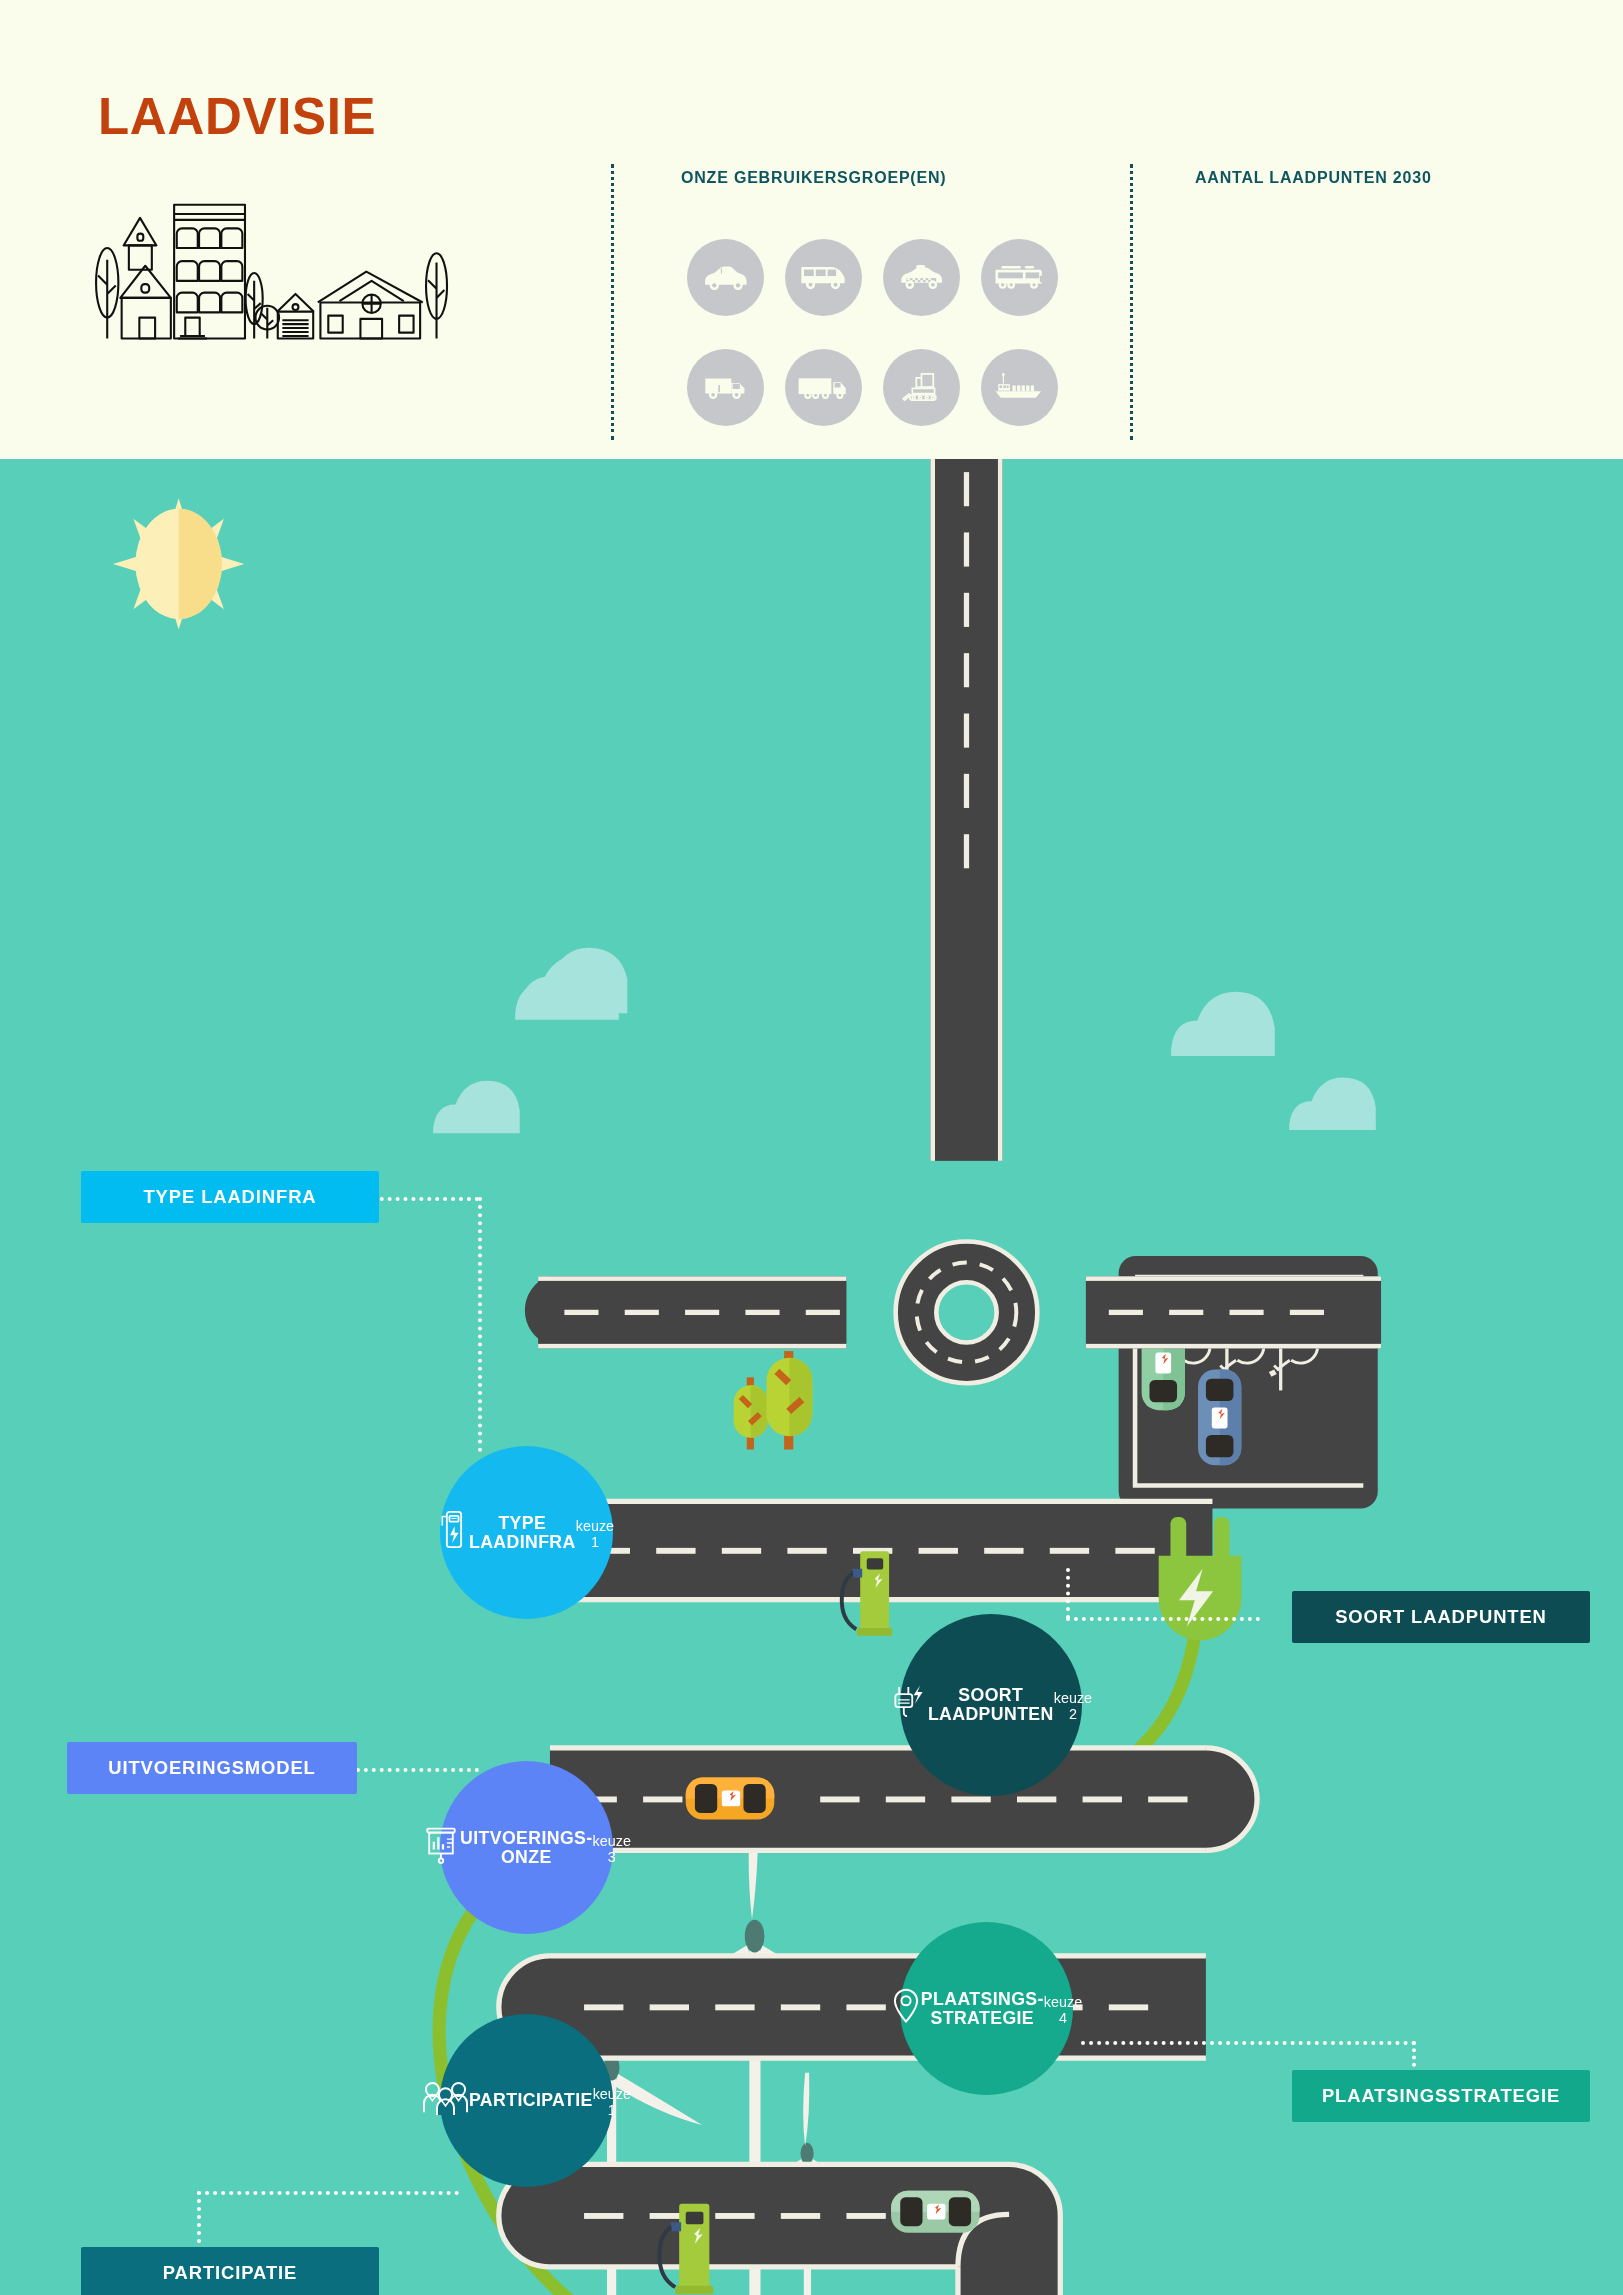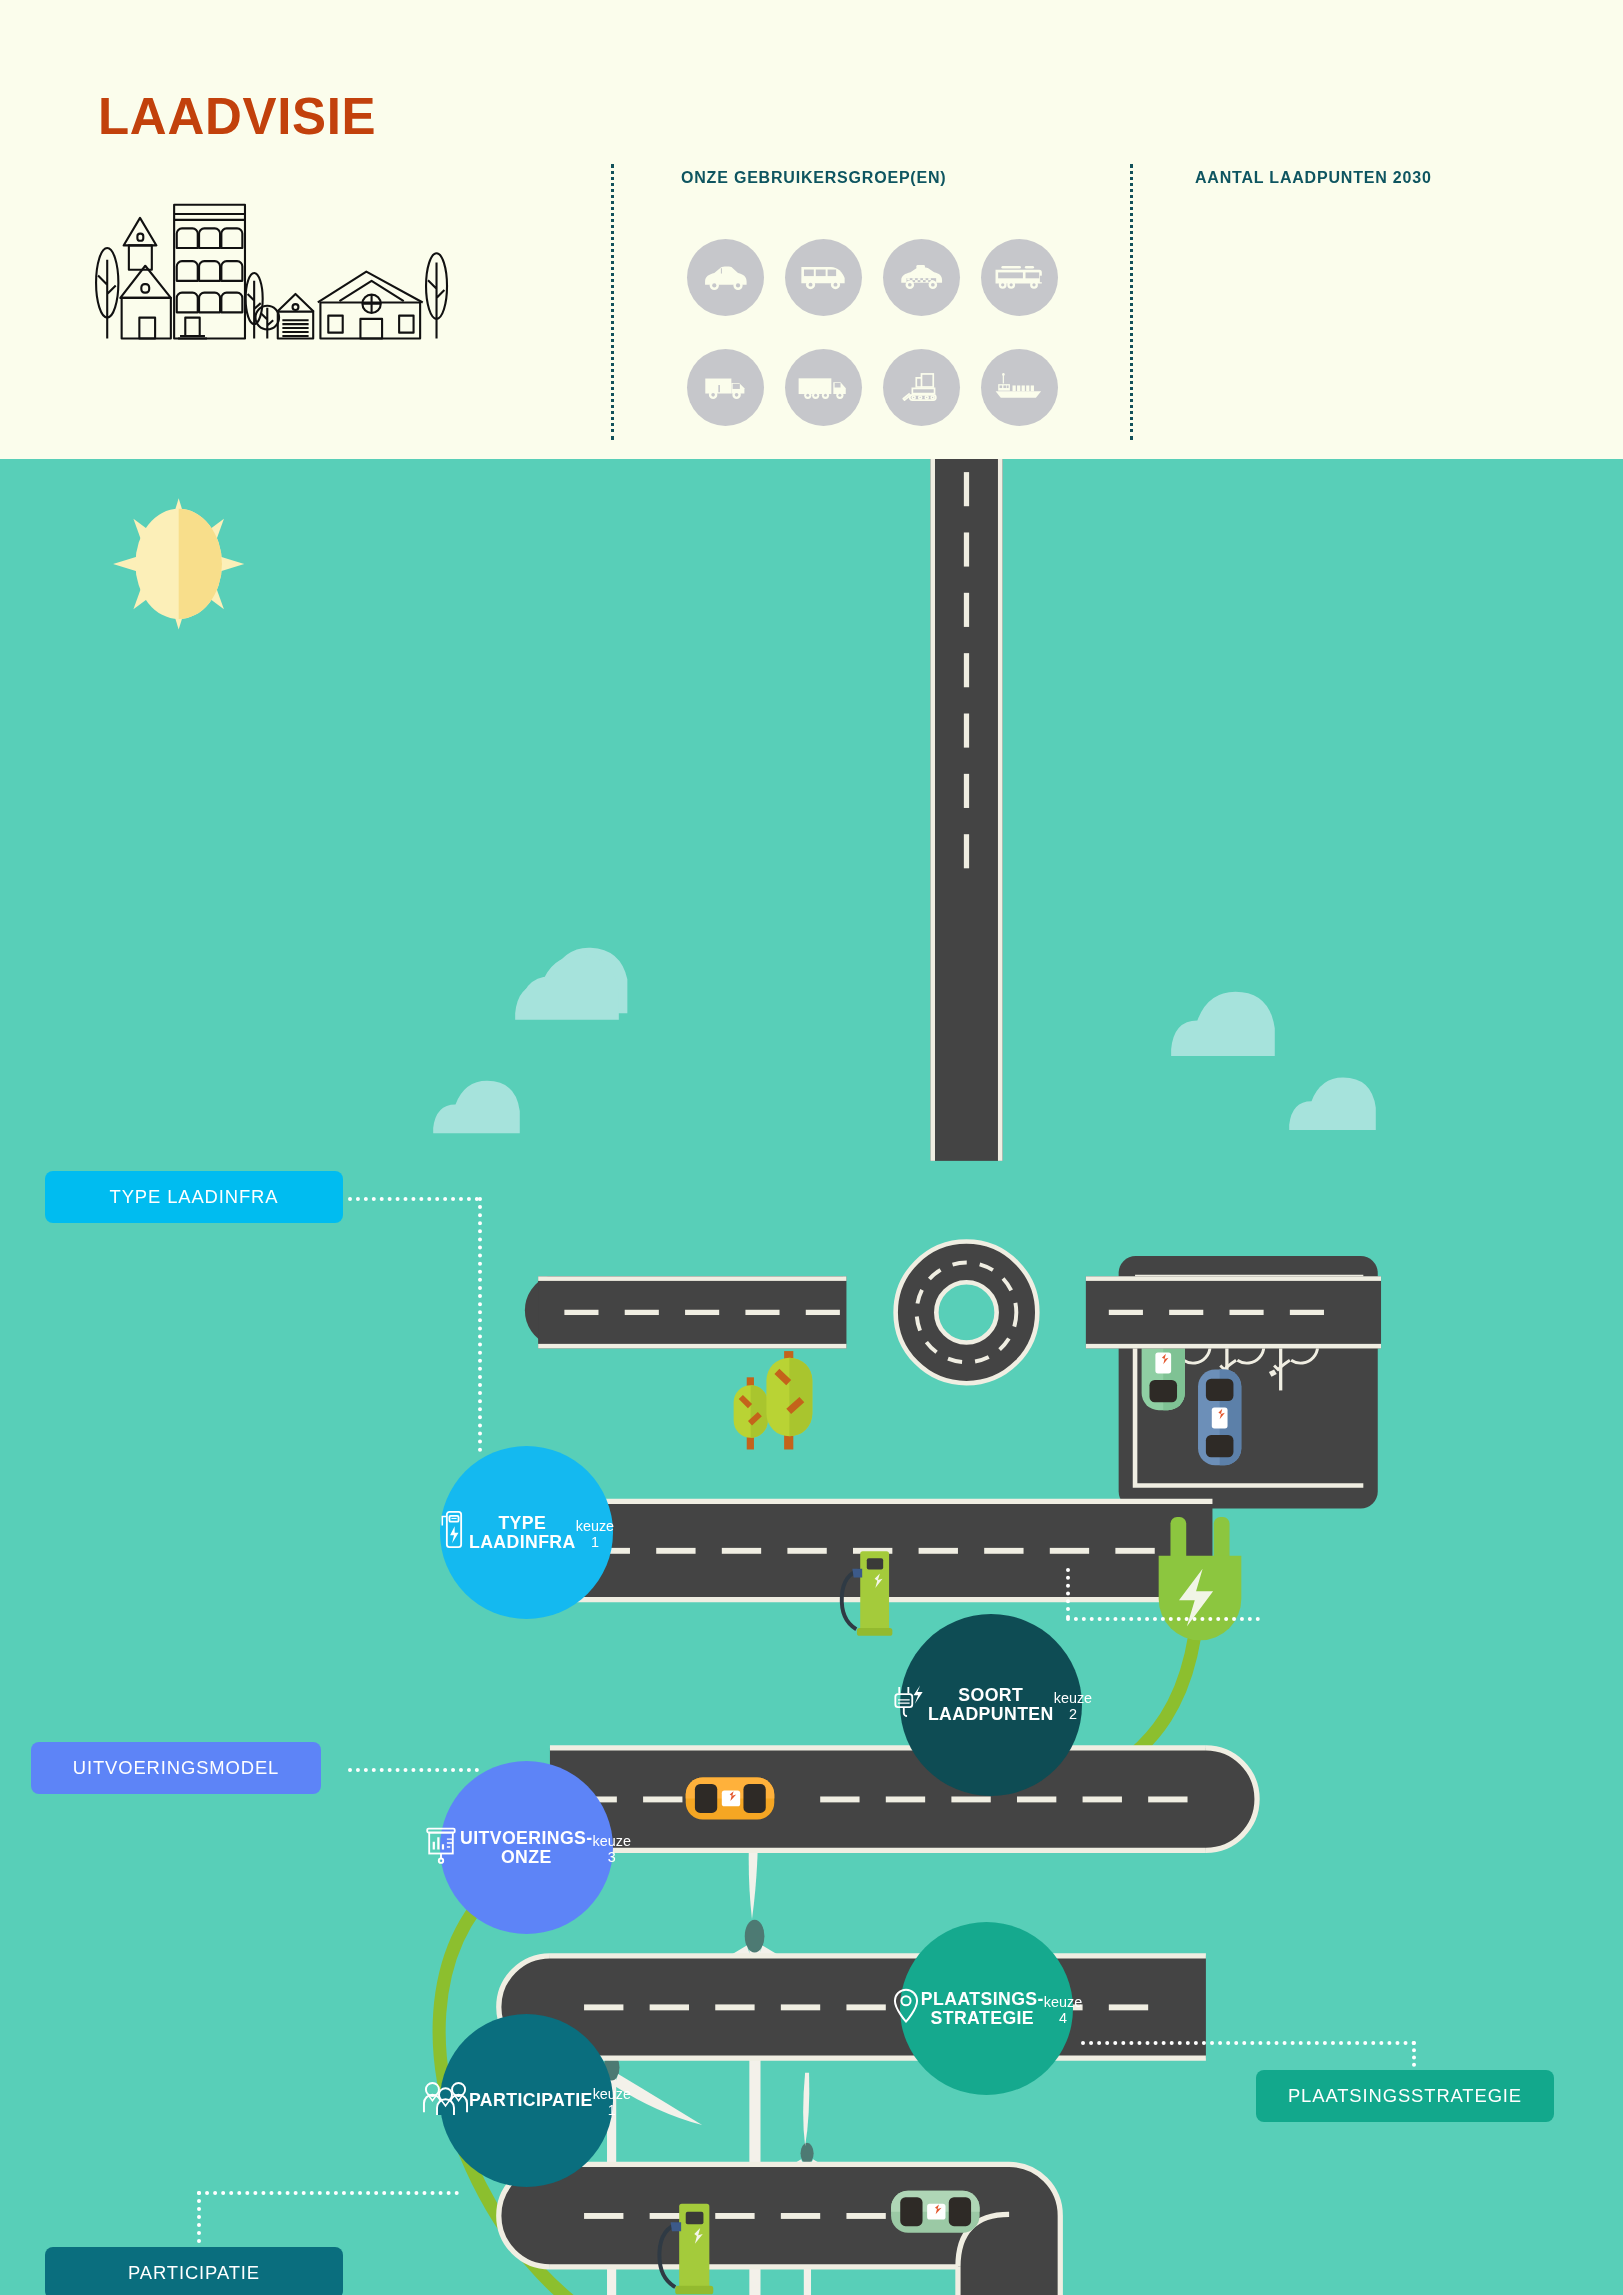--- a/index.html
+++ b/index.html
@@ -60,24 +60,25 @@
     position:absolute; left:0; top:459px;
     width:1624px; height:1836px;
     background:#58CFB8;
     overflow:hidden;
   }
   #scene svg.layer { position:absolute; left:0; top:0; }
 
   
   .chip {
     position:absolute;
-    height:52px; border-radius:8px;
+    height:52px; border-radius:2px;
     display:flex; align-items:center; justify-content:center;
-    color:#fff; font-size:18.4px; font-weight:normal; letter-spacing:0.9px;
+    color:#fff; font-size:18.4px; font-weight:bold; letter-spacing:0.9px;
     white-space:nowrap;
+    margin-left:36px;
   }
   #chip-type      { left:45px;  top:712px; width:298px; background:#00BCF0; }
   #chip-soort     { left:1256px;top:1132px; width:298px; background:#0E4C54; }
   #chip-uitv      { left:31px;  top:1283px; width:290px; background:#5D84F7; }
   #chip-plaats    { left:1256px;top:1611px; width:298px; background:#12A88C; }
   #chip-part      { left:45px;  top:1788px; width:298px; background:#0A6E7E; }
 
   
   .step {
     position:absolute;
@@ -695,20 +696,21 @@
 
     <div class="dotline-h" style="left:348px; top:1309px; width:131px;"></div>
 
     <div class="dotline-h" style="left:1081px; top:1582px; width:335px;"></div>
     <div class="dotline-v" style="left:1412px; top:1582px; height:33px;"></div>
 
     <div class="dotline-h" style="left:197px; top:1732px; width:262px;"></div>
     <div class="dotline-v" style="left:197px; top:1732px; height:60px;"></div>
 
     <div class="chip" id="chip-type">TYPE LAADINFRA</div>
+    <div class="chip" id="chip-soort">SOORT LAADPUNTEN</div>
     <div class="chip" id="chip-uitv">UITVOERINGSMODEL</div>
     <div class="chip" id="chip-plaats">PLAATSINGSSTRATEGIE</div>
     <div class="chip" id="chip-part">PARTICIPATIE</div>
 
     <div class="step" id="step-1">
       <span class="icon">
         <svg width="30" height="39" viewBox="0 0 46 60" fill="none" stroke="#fff" stroke-width="2.8">
           <rect x="12" y="3" width="22" height="54" rx="4"></rect>
           <rect x="16" y="9" width="14" height="9" rx="2"></rect>
           <path d="M19 13 h8" stroke-width="1.6"></path>

